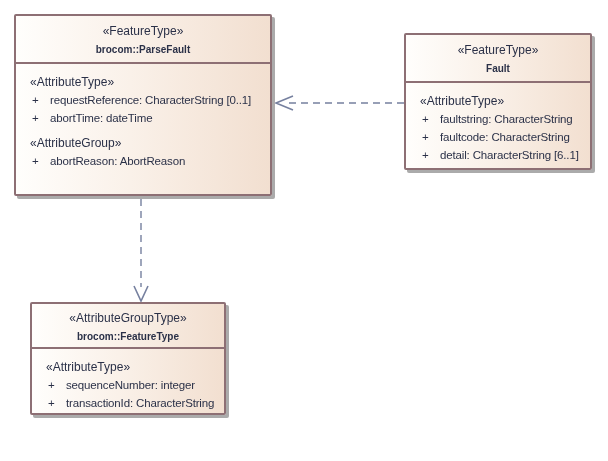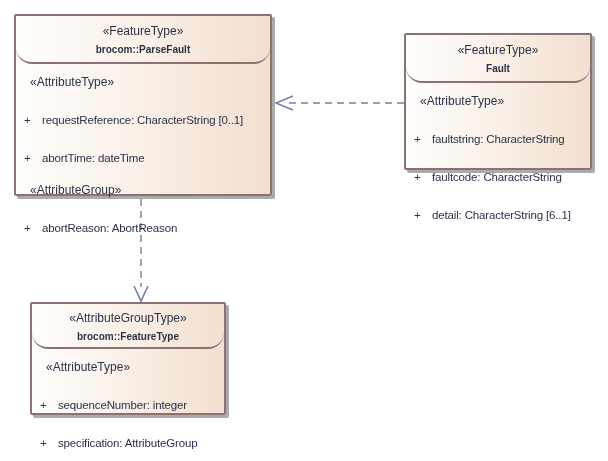--- a/index.html
+++ b/index.html
@@ -25,48 +25,46 @@
     position: absolute;
     border: 2px solid #8D6F74;
     border-radius: 2px;
     background: linear-gradient(90deg, #FFFEFC 0%, #FAF1E9 45%, #F2DFD0 100%);
     box-shadow: 3px 3px 0 #ABABAB;
   }
   .uml-class .hdr {
     border-bottom: 2px solid #8D6F74;
     text-align: center;
     padding-top: 6px;
-    border-radius: 16px;
   }
   .stereo {
     font-size: 12px;
     line-height: 18px;
     white-space: nowrap;
   }
   .cname {
     font-size: 10px;
     font-weight: bold;
     line-height: 19px;
     white-space: nowrap;
   }
   .body { padding-top: 9px; }
   .sec-heading {
     font-size: 12px;
     line-height: 18px;
     margin-left: 14px;
     white-space: nowrap;
   }
-  .sec-heading.gap { margin-top: 14px; }
+  .sec-heading.gap { margin-top: 7px; }
   .attr-row {
     font-size: 11.5px;
     line-height: 18px;
-    padding-left: 8px;
+    padding-left: 16px;
     letter-spacing: -0.15px;
     white-space: nowrap;
-    margin-top: 20px;
   }
   .attr-row .vis {
     display: inline-block;
     width: 18px;
   }
   
   #box-parsefault  { left: 14px;  top: 14px;  width: 258px; height: 182px; }
   #box-parsefault .hdr { height: 48px; }
   #box-fault       { left: 404px; top: 33px;  width: 188px; height: 137px; }
   #box-fault .hdr { height: 48px; }
@@ -134,18 +132,18 @@
     <div class="hdr">
       <div class="stereo">«AttributeGroupType»</div>
       <div class="cname">brocom::FeatureType</div>
     </div>
     <div class="body">
       <div class="sec-heading">«AttributeType»</div>
       <div class="attr-row">
         <span class="vis">+</span><span>sequenceNumber: integer</span>
       </div>
       <div class="attr-row">
-        <span class="vis">+</span><span>specification: AttributeGroup</span>
+        <span class="vis">+</span><span>transactionId: CharacterString</span>
       </div>
     </div>
   </div>
 
 </div>
 
 </body></html>

